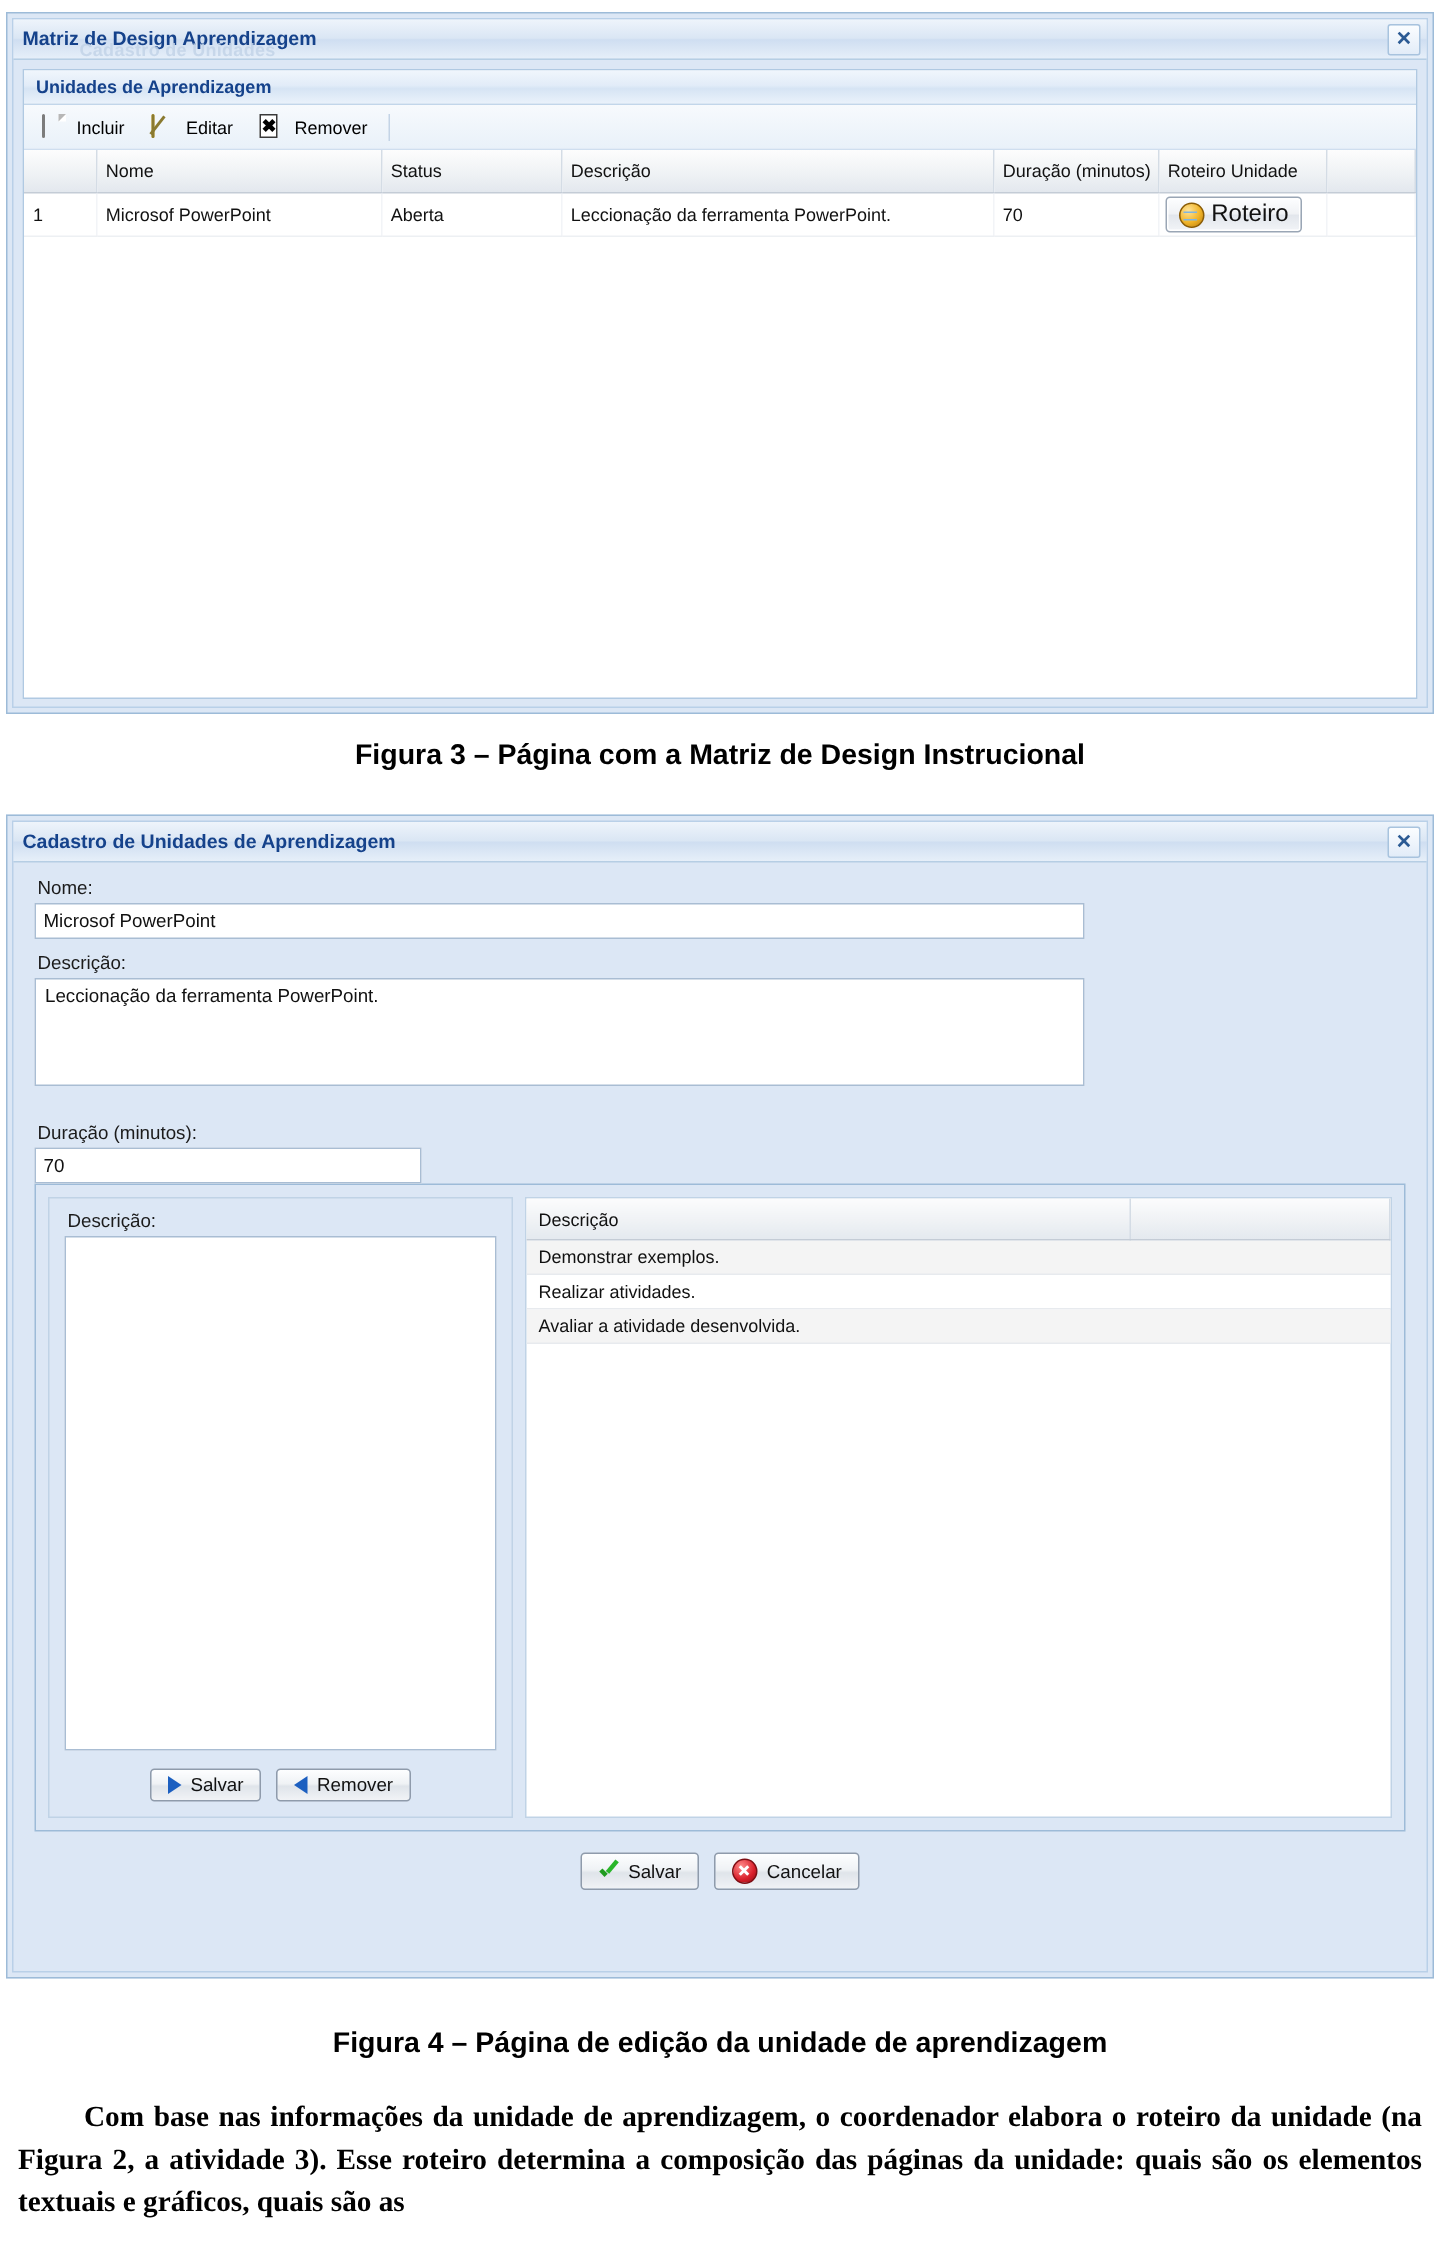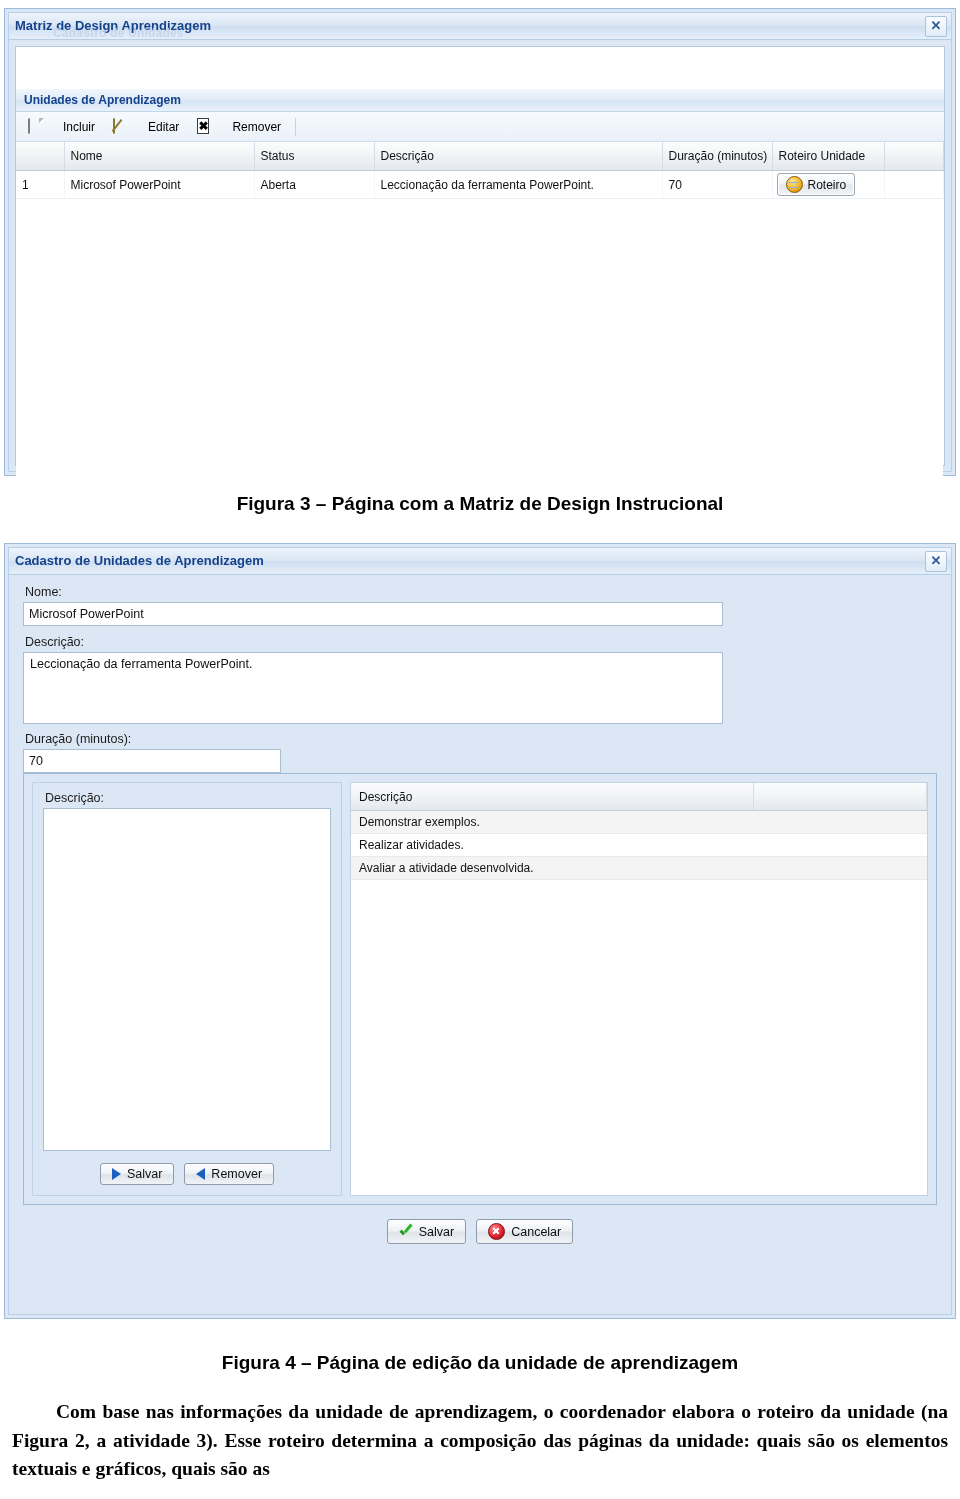--- a/index.html
+++ b/index.html
@@ -66,32 +66,31 @@
     border:1px solid #b0c9e2;
     background:#ffffff;
     box-sizing:border-box;
   }
   .panel-hd{
     height:22px;line-height:22px;
     padding:0 8px;
     font-weight:bold;font-size:12px;color:#15428b;
     background:linear-gradient(to bottom,#f0f6fc 0%,#e2ecf8 45%,#d6e4f4 55%,#eaf2fb 100%);
     border-bottom:1px solid #c2d6ea;
-    margin-top:42px;
   }
   .toolbar{
     height:29px;
     display:flex;align-items:center;
     padding:0 6px;
     gap:6px;
     background:linear-gradient(to bottom,#f7fafd,#e9f1f9);
     border-bottom:1px solid #cfdeef;
   }
   .tbtn{
-    display:flex;align-items:center;gap:20px;
+    display:flex;align-items:center;gap:8px;
     padding:2px 5px;
     font-size:12px;color:#000;
     cursor:pointer;border:1px solid transparent;border-radius:2px;
   }
   .tsep{width:1px;height:18px;background:#c4d4e6;margin:0 2px;}
 
   
   .ic{width:15px;height:15px;display:inline-block;position:relative;flex:none;}
   .ic-page{
     width:12px;height:14px;background:#fdfdfd;border:1px solid #7c7c7c;
@@ -134,21 +133,21 @@
     white-space:nowrap;overflow:hidden;
   }
   .grid .body-fill td{border-right:1px solid transparent;}
 
   .btn{
     display:inline-flex;align-items:center;gap:5px;
     border:1px solid #9aa6b5;
     border-radius:3px;
     background:linear-gradient(to bottom,#fdfeff 0%,#f0f2f5 48%,#e2e6ec 52%,#f2f4f7 100%);
     padding:2px 8px;
-    font-size:12px;color:#111;
+    font-size:16px;color:#111;
     cursor:pointer;
     box-shadow:inset 0 0 0 1px #ffffff;
     text-align:center;
   }
 
   
   .ic-globe{
     width:15px;height:15px;border-radius:50%;
     background:radial-gradient(circle at 35% 30%, #ffe49a 0%, #f0b429 55%, #b77b0d 100%);
     border:1px solid #8a5c06;position:relative;flex:none;
@@ -365,21 +364,21 @@
       <div class="winclose">✕</div>
     </div>
 
     <div class="form">
       <div class="flabel">Nome:</div>
       <input class="finput" style="width: 700px; height: 24px;" value="Microsof PowerPoint">
 
       <div class="flabel" style="margin-top:9px;">Descrição:</div>
       <textarea class="ftext" style="width: 700px; height: 72px;">Leccionação da ferramenta PowerPoint.</textarea>
 
-      <div class="flabel" style="margin-top:4px;">Duração (minutos):</div>
+      <div class="flabel" style="margin-top:19px;">Duração (minutos):</div>
       <input class="finput" style="width: 258px; height: 24px;" value="70">
     </div>
 
 
     <div class="tabbody" style="height:432px;">
 
       <div class="pane-left">
         <div class="flabel">Descrição:</div>
         <textarea class="ftext" style="flex: 1 1 0%; width: 100%;"></textarea>
         <div class="btnbar" style="padding-top:12px;padding-bottom:2px;">

